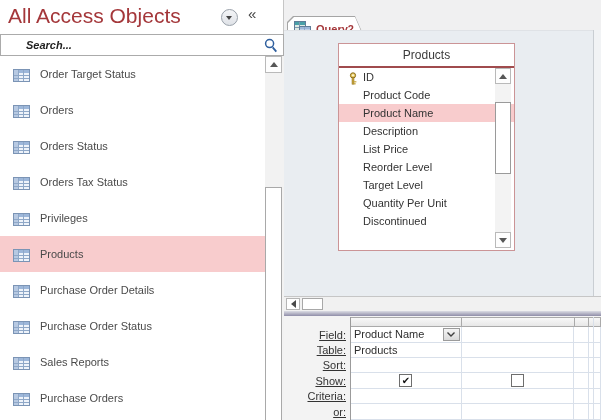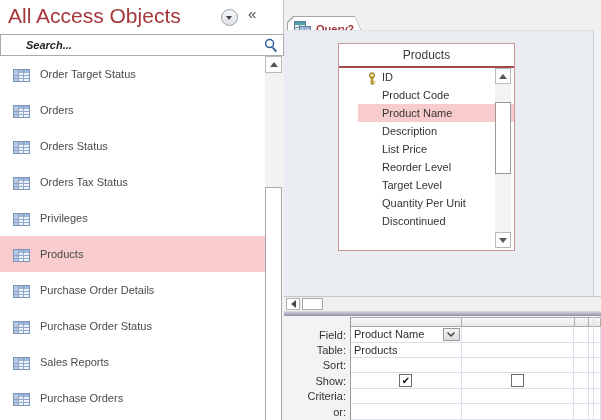--- a/index.html
+++ b/index.html
@@ -49,21 +49,21 @@
   .diagram { position:absolute; left:0; top:30px; width:317px; height:266px; background:var(--diagram-bg);
              border-top:1px solid #dfe2e6; box-sizing:border-box; }
   .vstrip { position:absolute; left:309px; top:30px; width:8px; height:281px; background:#f1f3f5;
             border-left:1px solid #c9ced3; box-sizing:border-box; }
 
   
   .fieldbox { position:absolute; left:54px; top:43px; width:177px; height:208px; background:#fff;
               border:1px solid var(--box-border); box-sizing:border-box; }
   .fieldbox-title { height:22px; line-height:23px; text-align:center; font-size:12px; color:#3b3b3b;
               border-bottom:2px solid var(--box-separator); }
-  .field-rows { position:absolute; left:0; top:24px; right:0; bottom:0; overflow:hidden;padding-left:19px; }
+  .field-rows { position:absolute; left:0; top:24px; right:0; bottom:0; overflow:hidden; }
   .field-row { height:18px; display:flex; align-items:center; padding-right:20px; }
   .field-row.selected { background:var(--selection); }
   .key-slot { width:12px; height:13px; margin-left:8px; visibility:hidden; flex:none; }
   .key-slot.show { visibility:visible; }
   .field-name { margin-left:4px; font-size:11px; color:#333; white-space:nowrap; }
 
   .fl-scroll { position:absolute; right:3px; top:24px; width:16px; bottom:2px; background:#f3f3f3; }
   .fl-scroll .sc-btn { width:16px; height:16px; }
   .fl-thumb { position:absolute; left:0; top:34px; width:14px; height:70px; background:#fff; border:1px solid #9a9a9a; }
 
@@ -73,21 +73,21 @@
   .h-left { position:absolute; left:2px; top:1px; width:14px; height:12px; background:#fff; border:1px solid #b5b5b5;
             box-sizing:border-box; display:flex; align-items:center; justify-content:center; }
   .h-thumb { position:absolute; left:18px; top:1px; width:21px; height:12px; background:#fff; border:1px solid #a8a8a8; box-sizing:border-box; }
 
   .splitter { position:absolute; left:0; top:311px; width:317px; height:5px;
               background:linear-gradient(#dcdde4, var(--splitter)); }
 
   
   .gridpane { position:absolute; left:0; top:316px; width:317px; height:104px; background:var(--pane-bg); }
   .grid-labels { position:absolute; left:0; top:11px; width:62px; }
-  .grid-labels div { text-align:right; font-size:11px; color:#333; }
+  .grid-labels div { text-align:right; font-size:11px; color:#333;text-decoration:underline; }
   .grid-labels div:nth-of-type(1){ height:16px; line-height:16px; }
   .grid-labels div:nth-of-type(2){ height:15px; line-height:15px; }
   .grid-labels div:nth-of-type(3){ height:15px; line-height:15px; }
   .grid-labels div:nth-of-type(4){ height:16px; line-height:16px; }
   .grid-labels div:nth-of-type(5){ height:15px; line-height:15px; }
   .grid-labels div:nth-of-type(6){ height:16px; line-height:16px; }
 
   .qgrid { position:absolute; left:66px; top:1px; right:0; bottom:0; background:#fff;
            border-left:1px solid #9b9b9b; overflow:hidden; }
   .qhead { display:flex; height:10px; }

